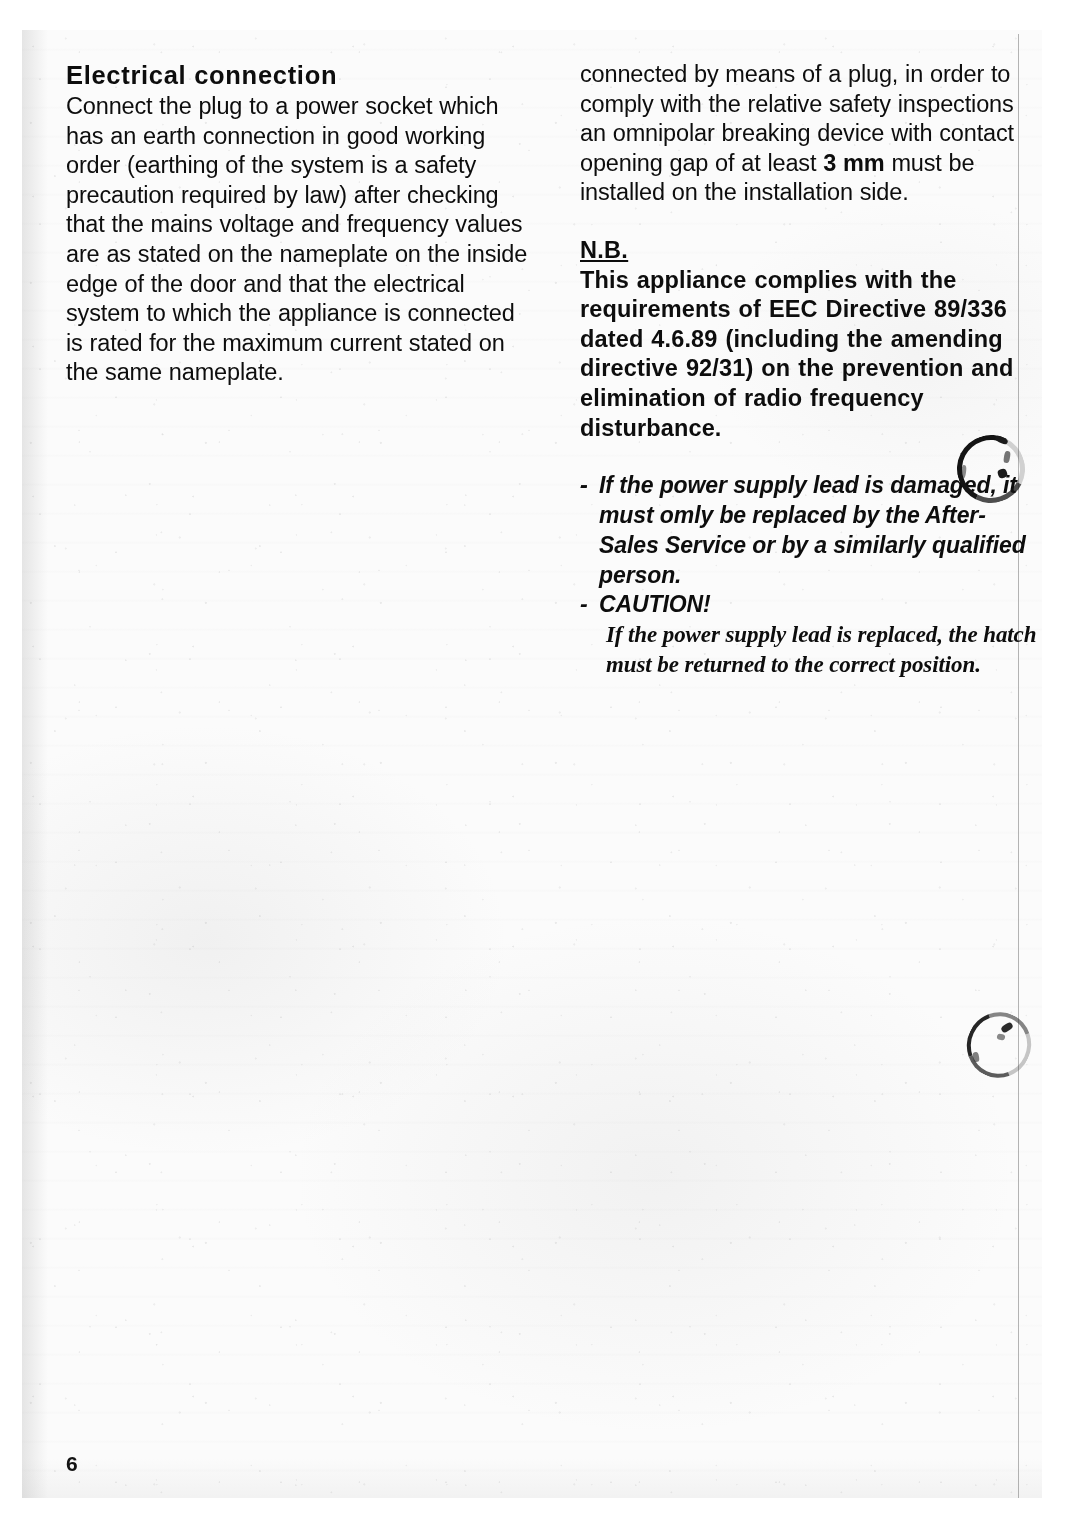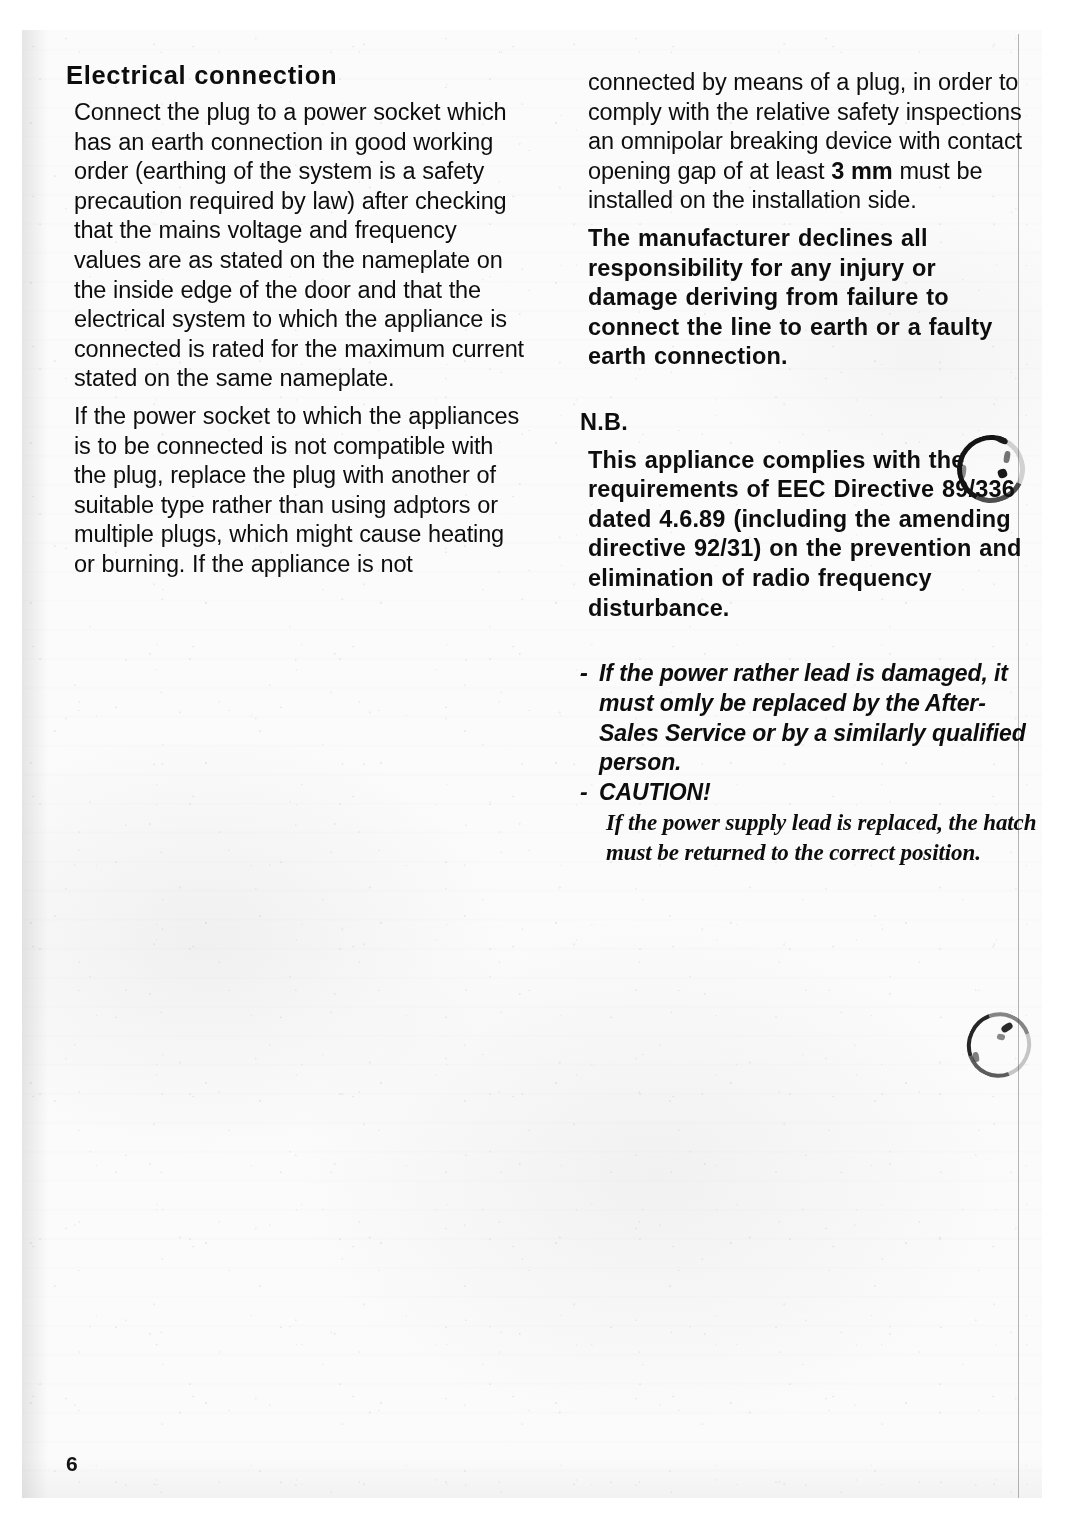--- a/index.html
+++ b/index.html
@@ -115,37 +115,38 @@
     font-size: 25.5px;
     font-weight: bold;
     letter-spacing: 0.7px;
     line-height: 30px;
     margin: 0 0 2px 0;
   }
 
   p.body {
     font-size: 23.5px;
     line-height: 29.6px;
-    margin: 8px;
+    margin: 0;
     letter-spacing: -0.15px;
     word-spacing: 0.5px;
   }
 
   p.body.bold {
     font-weight: bold;
     letter-spacing: 0.15px;
     word-spacing: 1.2px;
   }
 
   .nb-heading {
     font-size: 23.5px;
     font-weight: bold;
     line-height: 29.6px;
     margin: 0;
     letter-spacing: 0.3px;
+    text-decoration: underline;
   }
 
   .spacer-sm { height: 28px; }
 
   
   ul.notes {
     list-style: none;
     margin: 0;
     padding: 0;
   }
@@ -240,44 +241,42 @@
     <div id="streaks"></div>
   </div>
 
   <div id="right-edge"></div>
 
   <div class="col" id="left-col">
     <h1 class="heading">Electrical connection</h1>
 
     <p class="body">Connect the plug to a power socket which has an earth connection in good working order (earthing of the system is a safety precaution required by law) after checking that the mains voltage and frequency values are as stated on the nameplate on the inside edge of the door and that the electrical system to which the appliance is connected is rated for the maximum current stated on the same nameplate.</p>
 
-    <p class="body">If the power socket to which the appliances is to be connected is not compatible with the plug, replace the plug with another of suitable type rather than using adptors or multiple plugs, which might cause heating or burning. If the appliance is not</p>
   </div>
 
   <div class="col" id="right-col">
 
     <p class="body"><span>connected by means of a plug, in order to comply with the relative safety inspections an omnipolar breaking device with contact opening gap of at least </span><b>3 mm</b><span> must be installed on the installation side.</span></p>
 
-    <p class="body bold">The manufacturer declines all responsibility for any injury or damage deriving from failure to connect the line to earth or a faulty earth connection.</p>
 
     <div class="spacer-sm"></div>
 
     <p class="nb-heading">N.B.</p>
 
     <p class="body bold">This appliance complies with the requirements of EEC Directive 89/336 dated 4.6.89 (including the amending directive 92/31) on the prevention and elimination of radio frequency disturbance.</p>
 
     <div class="spacer-sm"></div>
 
     <ul class="notes">
       <li>
         <span class="dash">-</span>
       </li>
       <li>
         <span class="dash">-</span>
-        <span>If the power rather lead is damaged, it must omly be replaced by the After-Sales Service or by a similarly qualified person.</span>
+        <span>If the power supply lead is damaged, it must omly be replaced by the After-Sales Service or by a similarly qualified person.</span>
       </li>
       <li>
         <span class="dash">-</span>
         <span>CAUTION!</span>
       </li>
       <li class="indented-body">
         <span>If the power supply lead is replaced, the hatch must be returned to the correct position.</span>
       </li>
     </ul>
   </div>

